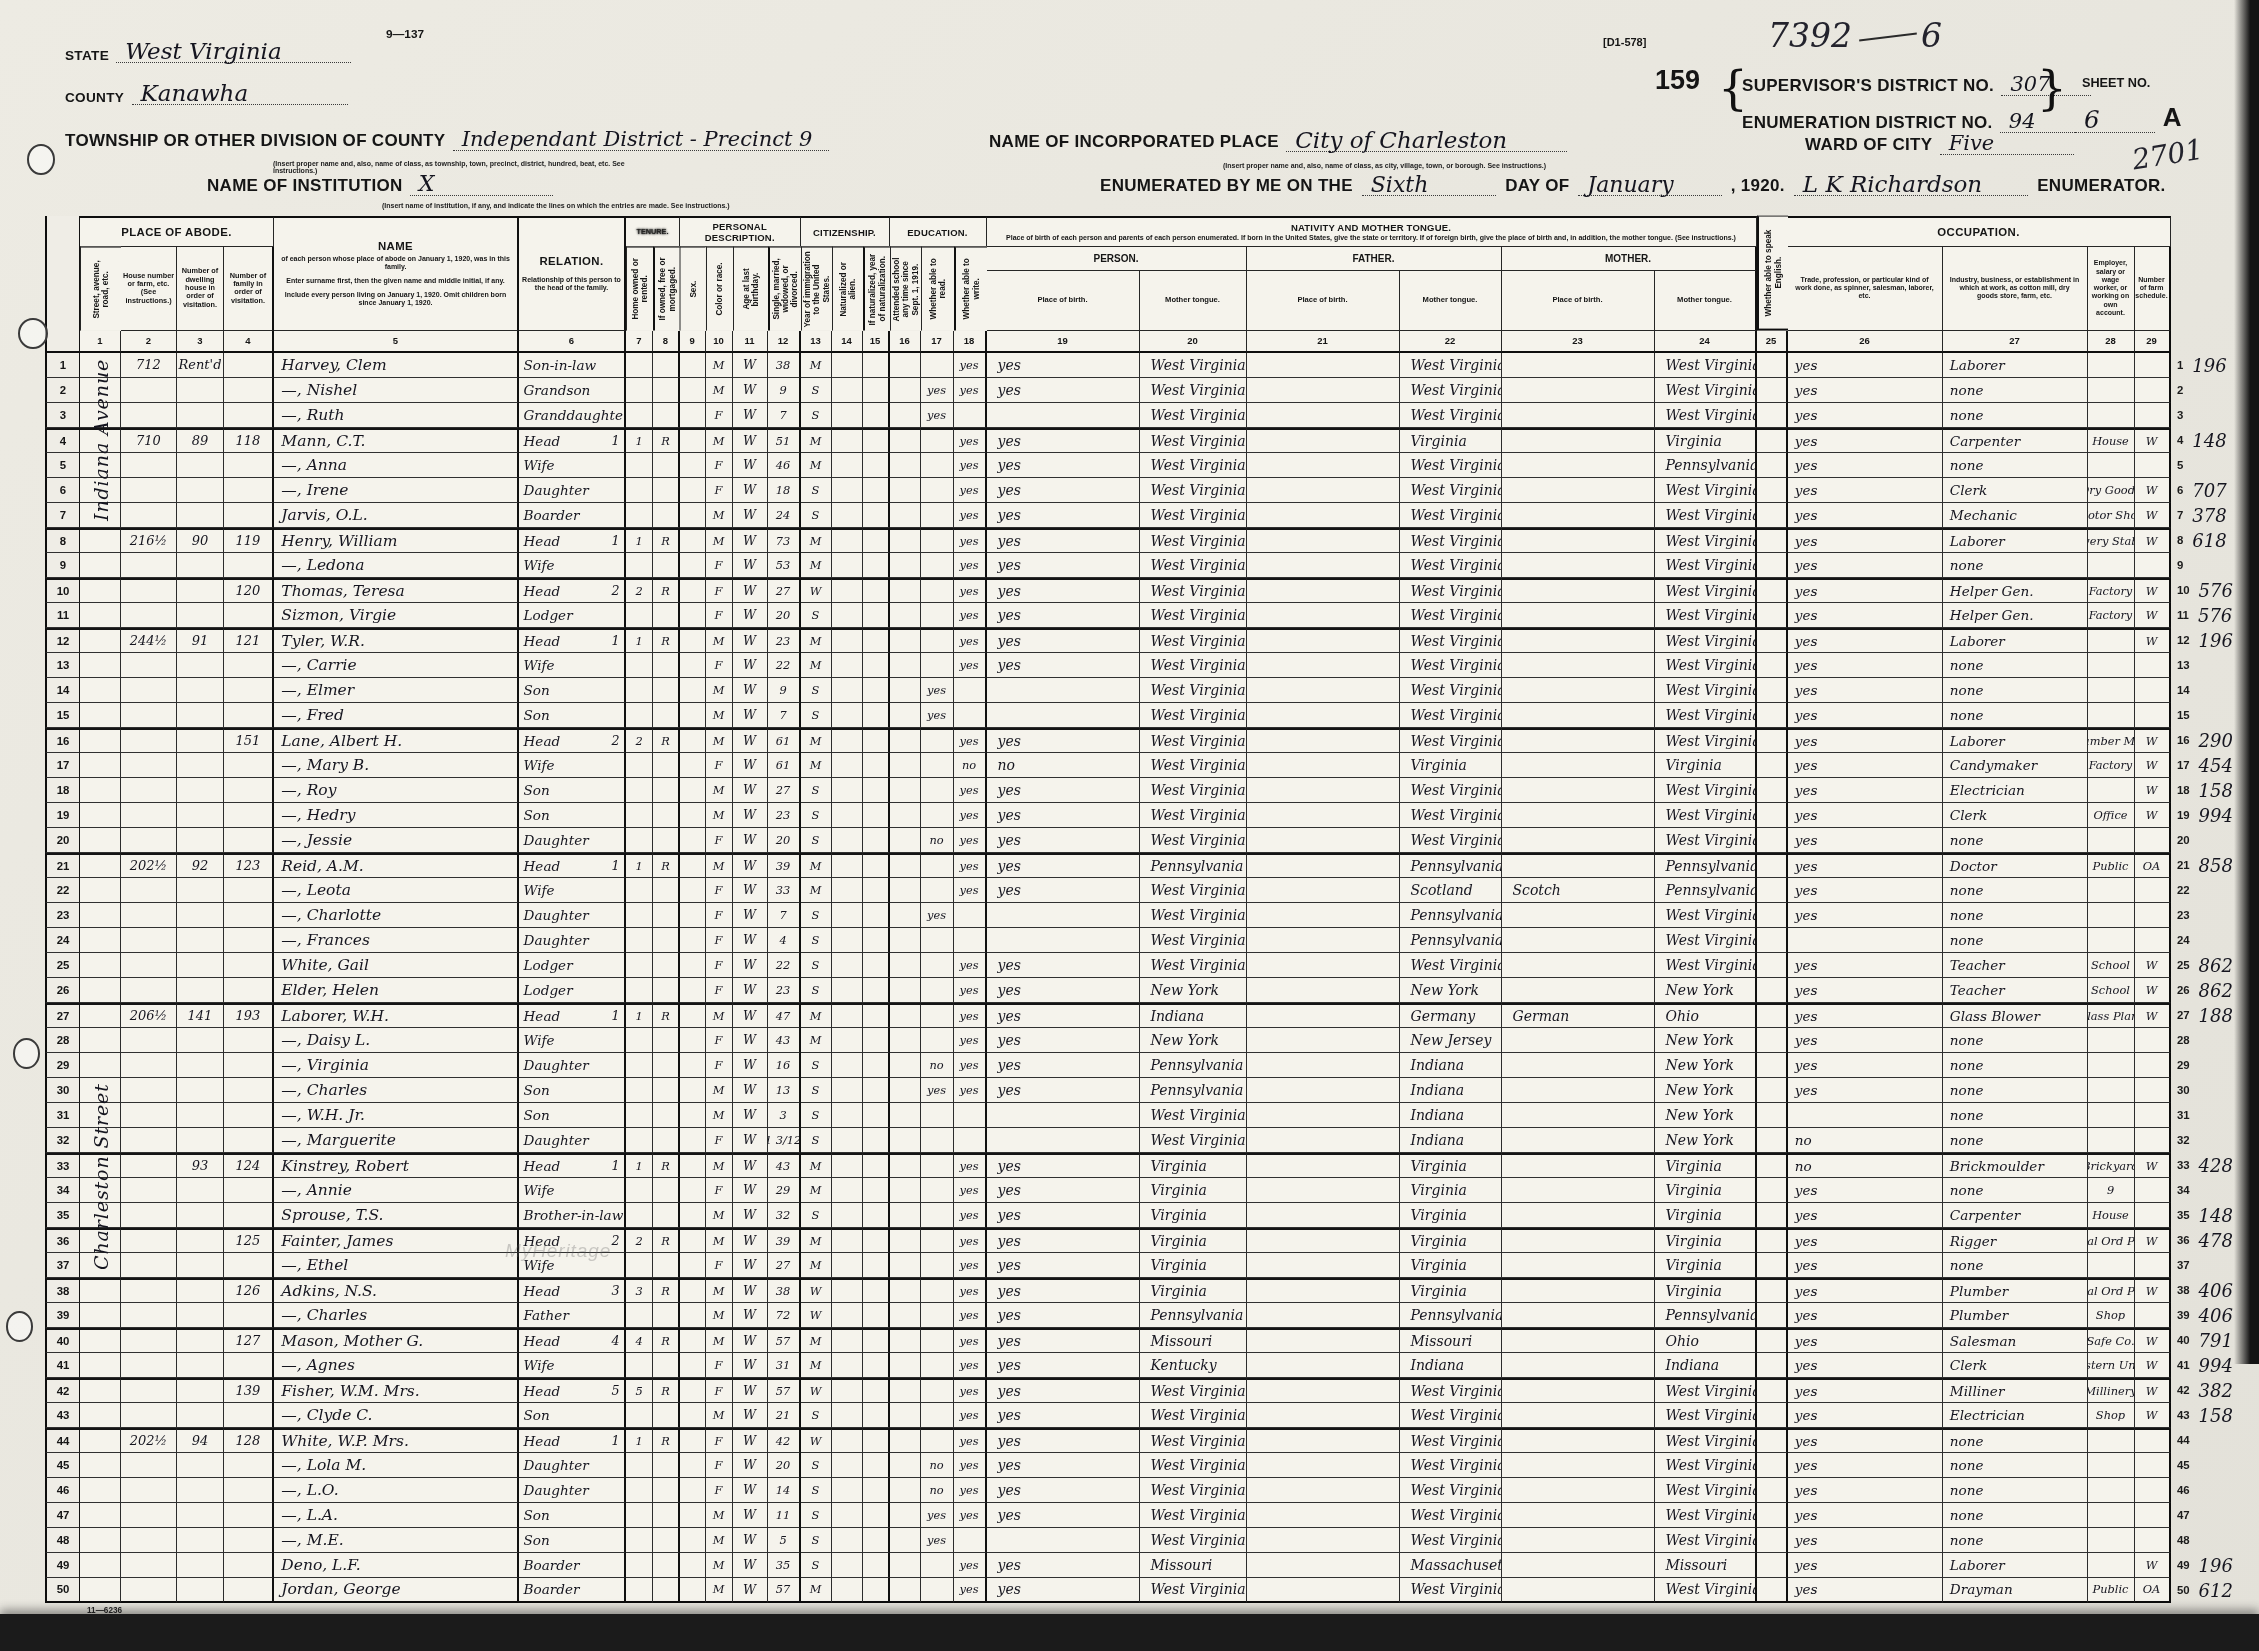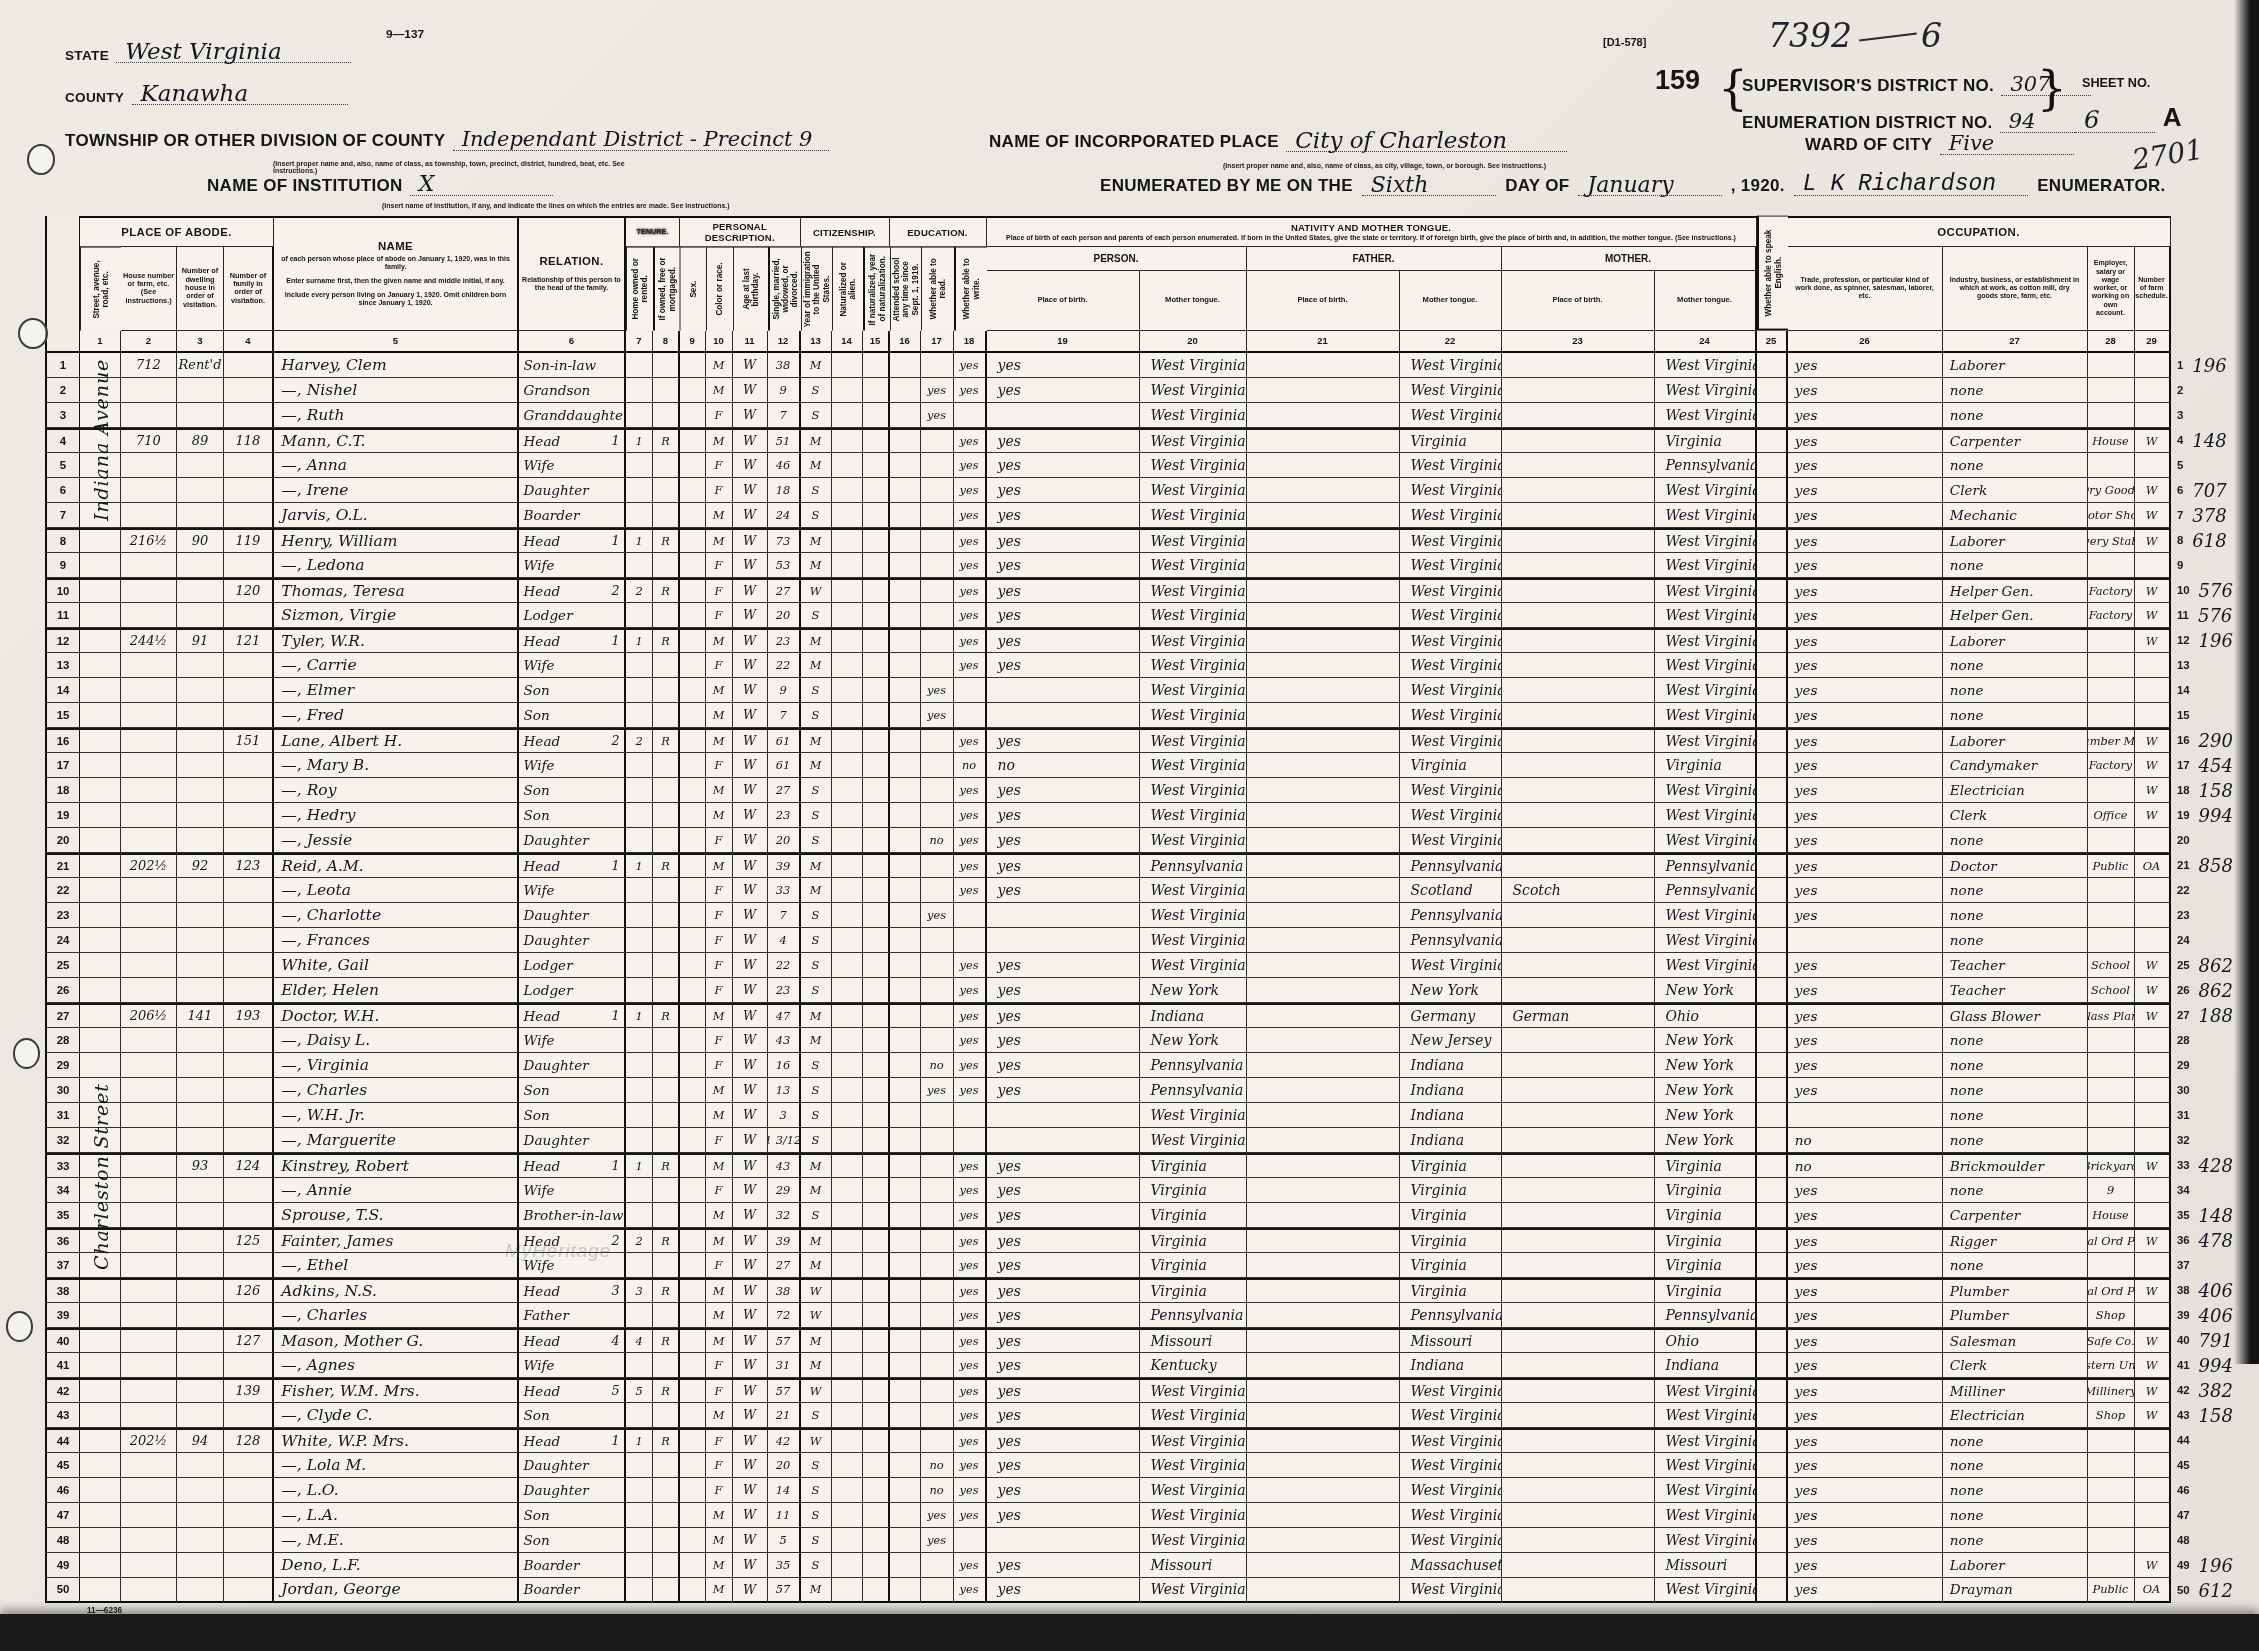--- a/index.html
+++ b/index.html
@@ -137,21 +137,21 @@
       <span class="val hw" style="font-size:22px;min-width:118px;">X</span>
     </div>
     <div class="subnote" style="left:382px;top:202px;width:436px;">(Insert name of institution, if any, and indicate the lines on which the entries are made.  See instructions.)</div>
 
     <div class="fld" style="left:1100px;top:175px;gap:9px;">
       <span class="lab sm2">ENUMERATED BY ME ON THE</span>
       <span class="val hw" style="font-size:22px;min-width:109px;">Sixth</span>
       <span class="lab sm2">DAY OF</span>
       <span class="val hw" style="font-size:22px;min-width:118px;">January</span>
       <span class="lab sm2">, 1920.</span>
-      <span class="val hw" style="font-size:23px;min-width:209px;font-family:Liberation Mono, monospace;">L K Richardson</span>
+      <span class="val hw" style="font-size:23px;min-width:209px;">L K Richardson</span>
       <span class="lab sm2">ENUMERATOR.</span>
     </div>
   </div>
 
   <div class="twrap">
     <div id="tbl">
 
       <div class="hc lnh" style="grid-area:1/1/5/2"></div>
 
       <div class="hc ht gt" style="grid-area:1/2/2/6">PLACE OF ABODE.</div>
@@ -1206,21 +1206,21 @@
         <div class="c hw yn b3" style="grid-area: 30 / 30;">W</div>
         <div class="c mg" style="grid-area: 30 / 31;">
           <span class="mg-n">26</span>
           <span class="mg-h">862</span>
         </div>
         <div class="c ln ft" style="grid-area: 31 / 1;">27</div>
         <div class="c street ft" style="grid-area: 31 / 2;"></div>
         <div class="c hw ctr ft" style="grid-area: 31 / 3;">206½</div>
         <div class="c hw ctr ft" style="grid-area: 31 / 4;">141</div>
         <div class="c hw ctr b2 ft" style="grid-area: 31 / 5;">193</div>
-        <div class="c hw nm b2 ft" style="grid-area: 31 / 6;">Doctor, W.H.</div>
+        <div class="c hw nm b2 ft" style="grid-area: 31 / 6;">Laborer, W.H.</div>
         <div class="c  b2 ft relc" style="grid-area: 31 / 7;">
           <span class="hw">Head</span>
           <span class="hw rn">1</span>
         </div>
         <div class="c  hw yn ft" style="grid-area: 31 / 8;">1</div>
         <div class="c hw yn b2 ft" style="grid-area: 31 / 9;">R</div>
         <div class="c hw yn ft" style="grid-area: 31 / 10;"></div>
         <div class="c hw yn ft" style="grid-area: 31 / 11;">M</div>
         <div class="c hw ag ft" style="grid-area: 31 / 12;">W</div>
         <div class="c hw yn b2 ft" style="grid-area: 31 / 13;">47</div>

